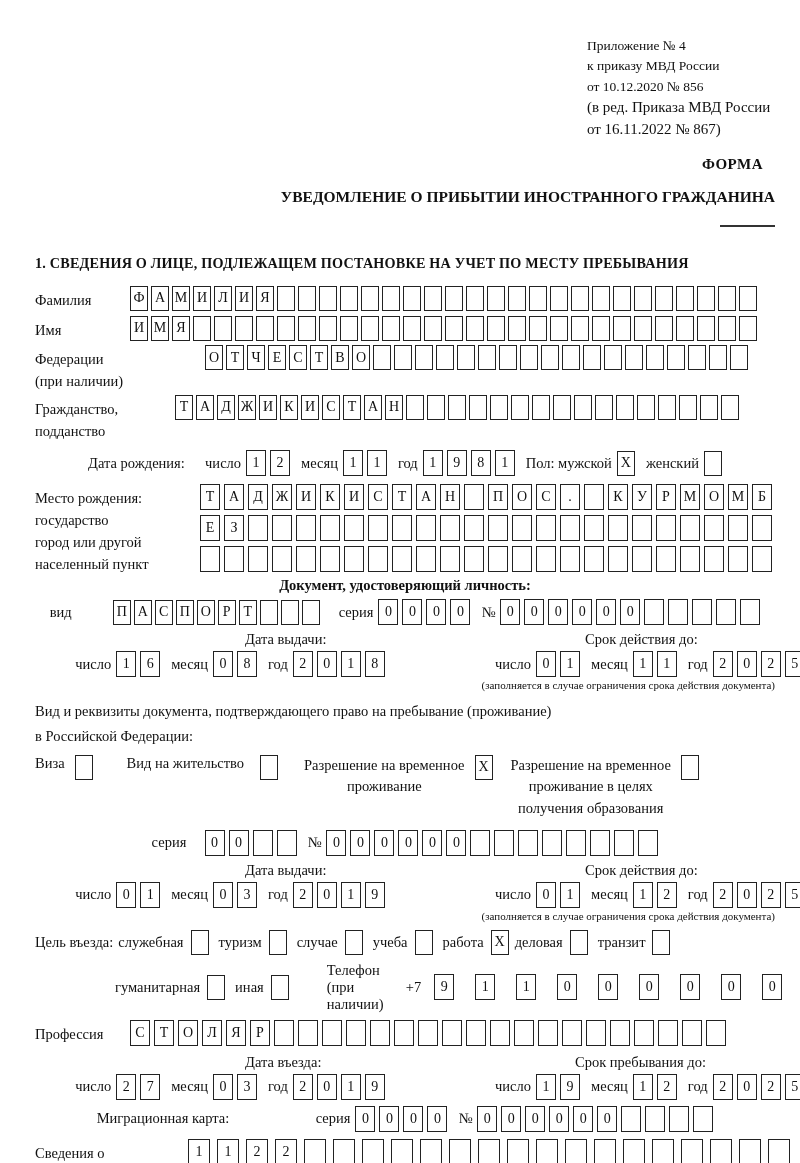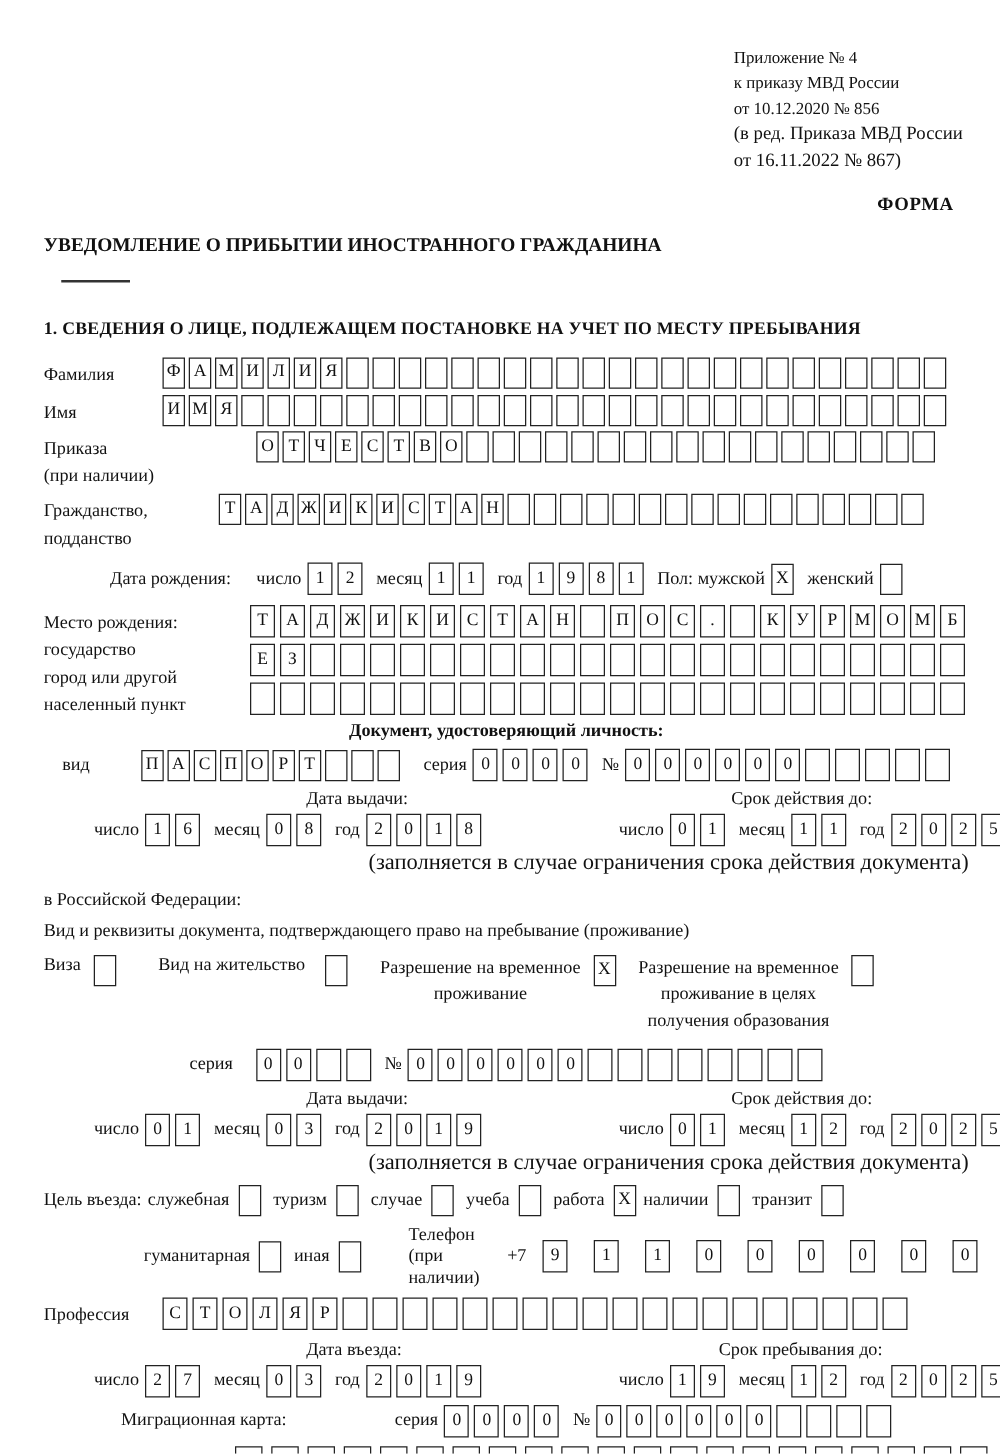--- a/index.html
+++ b/index.html
@@ -7,21 +7,21 @@
     width:800px;height:1163px;box-sizing:border-box;overflow:hidden;
     background:#fff;color:#111;
     font-family:"Liberation Serif","DejaVu Serif",serif;
     padding:36px 25px 0 35px;
   }
   
   .hdr{width:185px;margin-left:552px;font-size:13.5px;line-height:1.5;}
   .hdr-sub{font-size:15px;line-height:1.45;}
   .forma{text-align:right;padding-right:12px;font-weight:bold;font-size:15px;margin-top:16px;letter-spacing:.5px;}
   
-  .title{text-align:left;font-weight:bold;font-size:15.5px;margin-top:12px;line-height:1.6;}
+  .title{text-align:right;font-weight:bold;font-size:15.5px;margin-top:12px;line-height:1.6;}
   .uline{display:inline-block;width:55px;border-bottom:2px solid #333;margin-left:14px;vertical-align:baseline;}
   .sec{font-weight:bold;font-size:14.2px;margin-top:20px;margin-bottom:14px;letter-spacing:.2px;}
   
   .row{display:flex;align-items:flex-start;margin-bottom:4px;}
   .lbl{font-size:14.5px;line-height:1.5;padding-top:4px;flex-shrink:0;}
   .cells{display:flex;gap:3px;flex-shrink:0;}
   .cell{
     width:18px;height:25px;border:1.6px solid #222;box-sizing:border-box;
     display:flex;align-items:center;justify-content:center;
     font-size:14px;background:#fff;flex-shrink:0;
@@ -29,21 +29,21 @@
   .cells.md{gap:4px;} .cells.md .cell{width:20px;height:26px;}
   .cells.sp{gap:7px;} .cells.sp .cell{width:22px;height:27px;}
   .vstack{display:flex;flex-direction:column;gap:5px;}
   
   .dg{display:flex;align-items:center;gap:5px;font-size:14.5px;justify-content:center;}
   .dg .sub{margin-left:6px;}
   .dpair{display:flex;margin-bottom:2px;}
   .dpl{width:390px;flex-shrink:0;}
   .dpr{flex:1;}
   .dph{font-size:14.5px;margin-bottom:3px;}
-  .note{font-size:18px;text-align:right;margin-top:2px;margin-bottom:8px;}
+  .note{font-size:11px;text-align:right;margin-top:2px;margin-bottom:8px;}
   .plain{font-size:14.5px;line-height:1.7;}
   
   .permit-row{display:flex;align-items:flex-start;margin-top:6px;margin-bottom:10px;font-size:14.5px;}
   .popt{display:flex;align-items:flex-start;gap:10px;}
   .center-lines{text-align:center;line-height:1.5;}
   .goal-row{display:flex;align-items:center;font-size:14.5px;margin-bottom:7px;flex-wrap:nowrap;}
   .goal-row .cell{margin-left:7px;margin-right:10px;}
   .mt6{margin-top:6px;}
 </style>
 </head>
@@ -134,21 +134,21 @@
         <div class="cell"></div>
         <div class="cell"></div>
         <div class="cell"></div>
         <div class="cell"></div>
         <div class="cell"></div>
       </div>
   </div>
 
   <div class="row" style="margin-bottom:2px;">
     <div class="lbl" style="width:170px">
-      <div>Приказа</div>
+      <div>Федерации</div>
       <div>(при наличии)</div>
     </div>
     <div class="cells">
         <div class="cell">О</div>
         <div class="cell">Т</div>
         <div class="cell">Ч</div>
         <div class="cell">Е</div>
         <div class="cell">С</div>
         <div class="cell">Т</div>
         <div class="cell">В</div>
@@ -404,22 +404,22 @@
             <div class="cell">2</div>
             <div class="cell">0</div>
             <div class="cell">2</div>
             <div class="cell">5</div>
           </div>
       </div>
     </div>
   </div>
   <div class="note">(заполняется в случае ограничения срока действия документа)</div>
 
+  <div class="plain">Вид и реквизиты документа, подтверждающего право на пребывание (проживание)</div>
   <div class="plain">в Российской Федерации:</div>
-  <div class="plain">Вид и реквизиты документа, подтверждающего право на пребывание (проживание)</div>
 
   <div class="permit-row">
     <div class="popt">
       <span>Виза</span>
       <div class="cell"></div>
     </div>
     <div class="popt" style="margin-left:34px">
       <span>Вид на жительство</span>
       <div class="cell" style="margin-left:6px"></div>
     </div>
@@ -520,21 +520,21 @@
     <span style="margin-left:5px">служебная</span>
     <div class="cell"></div>
     <span>туризм</span>
     <div class="cell"></div>
     <span>случае</span>
     <div class="cell"></div>
     <span>учеба</span>
     <div class="cell"></div>
     <span>работа</span>
     <div class="cell" style="margin-right:6px">X</div>
-    <span>наличии</span>
+    <span>деловая</span>
     <div class="cell"></div>
     <span>транзит</span>
     <div class="cell"></div>
   </div>
 
   <div class="goal-row" style="padding-left:80px;">
     <span>гуманитарная</span>
     <div class="cell"></div>
     <span>иная</span>
     <div class="cell"></div>

